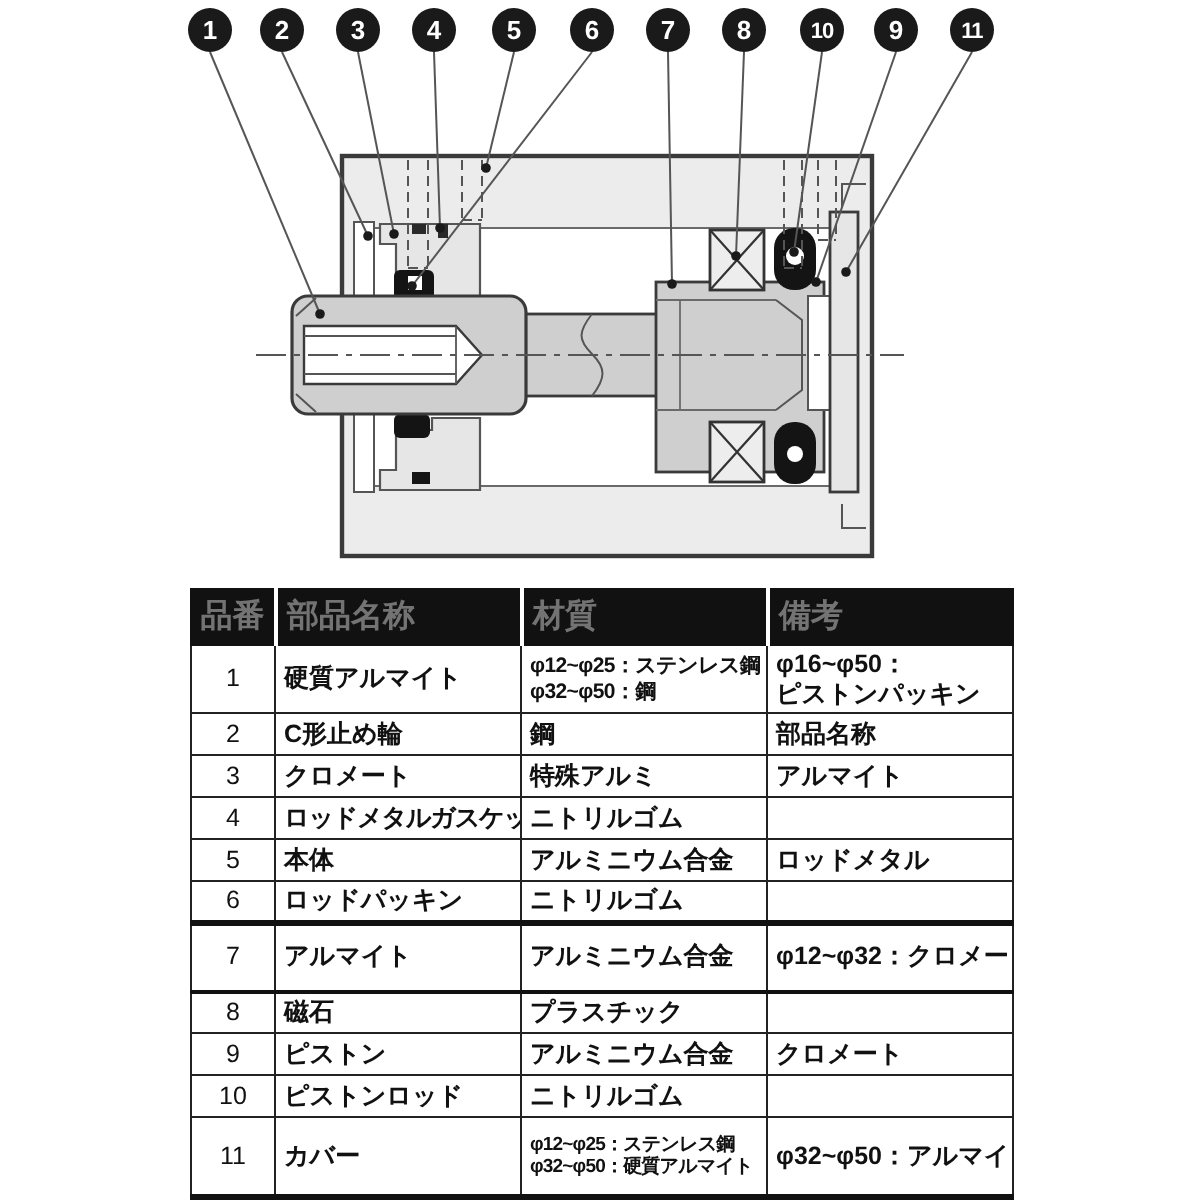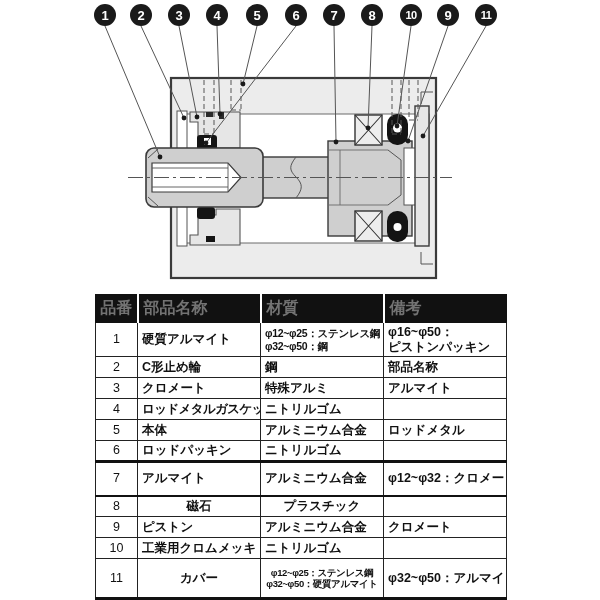--- a/index.html
+++ b/index.html
@@ -13,22 +13,22 @@
   .parts-table{position:absolute;left:95px;top:294px;width:411px;border-collapse:collapse;table-layout:fixed;
     border:1.5px solid #111;}
   .parts-table th{background:#111;color:#737373;font-size:16px;font-weight:bold;text-align:left;
     padding:3px 5px;border-left:2.5px solid #fff;border-bottom:1px solid #111;}
   .parts-table th:first-child{border-left:none;text-align:center;padding:3px 1px;}
   .parts-table td{border:1px solid #222;font-size:12.5px;font-weight:600;color:#111;
     padding:1px 4px;line-height:1.18;vertical-align:middle;overflow:hidden;white-space:nowrap;}
   .parts-table td.no{text-align:center;font-weight:500;padding:1px 0;}
   tr.h-hdr{height:24px;} tr.h1{height:34px;} tr.h{height:21px;} tr.h7{height:34px;} tr.h11{height:40px;}
   tr.thick td{border-top:3px solid #111;}
-  tr.med td{border-top:2px solid #111;text-align:center;}
-  tr.last td{border-bottom:3px solid #111;text-align:center;}
+  tr.med td{border-top:2px solid #111;}
+  tr.last td{border-bottom:3px solid #111;}
   .sm{font-size:10.5px;letter-spacing:-0.3px;font-weight:600;}
   .xs{font-size:9.5px;letter-spacing:-0.4px;font-weight:600;}
   .tight{letter-spacing:-0.6px;font-size:12px;}
 </style>
 </head>
 <body>
 
 <div class="stage">
 
   <svg class="diagram" width="600" height="292" viewBox="0 0 600 292">
@@ -249,21 +249,21 @@
         <td></td>
       </tr>
       <tr class="h">
         <td class="no">9</td>
         <td>ピストン</td>
         <td>アルミニウム合金</td>
         <td>クロメート</td>
       </tr>
       <tr class="h">
         <td class="no">10</td>
-        <td>工業用クロムメッキ</td>
+        <td>ピストンロッド</td>
         <td>ニトリルゴム</td>
         <td></td>
       </tr>
       <tr class="h11 last">
         <td class="no">11</td>
         <td>カバー</td>
         <td>
             <div class="xs">φ12~φ25：ステンレス鋼</div>
             <div class="xs">φ32~φ50：硬質アルマイト</div>
           </td>

